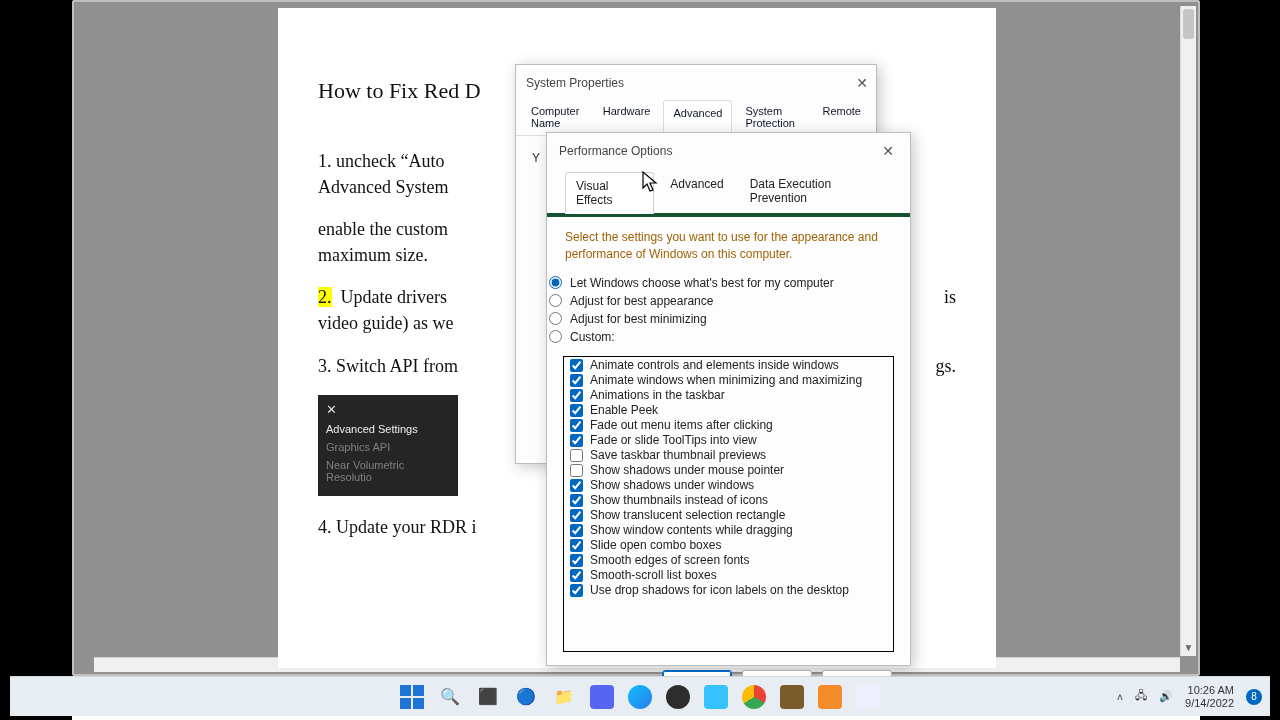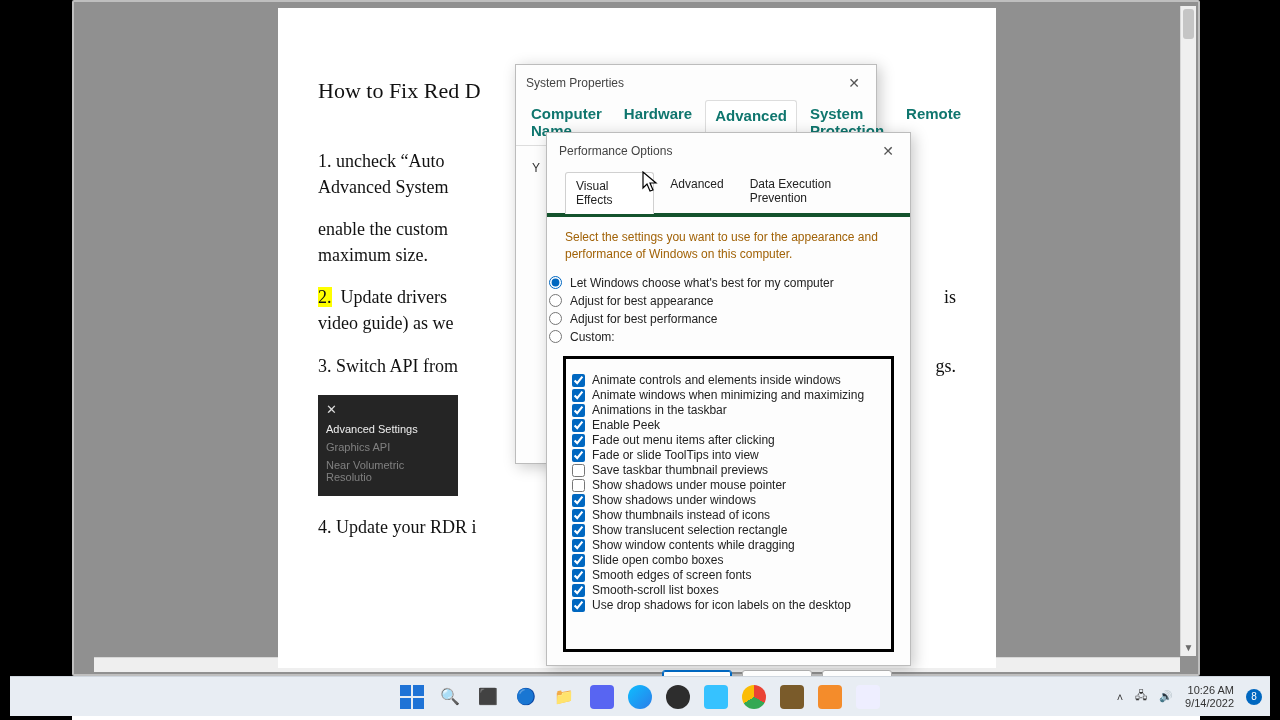--- a/index.html
+++ b/index.html
@@ -20,38 +20,38 @@
   
   .dark-panel { background:#252525; color:#cfcfcf; width:140px; padding:4px 0 10px; margin:8px 0 18px; font-size:11px;}
   .dark-panel .dpx { padding:3px 8px; color:#ddd; }
   .dark-panel .dpx.x  { font-size:13px; }
   .dark-panel .dptitle { color:#eee; font-weight:500; }
   .dark-panel .dpfade { color:#808080; }
   
   
   .win { position:absolute; background:#fdfdfd; border:1px solid #bcbcbc; box-shadow:3px 3px 14px rgba(0,0,0,.22); font-size:12px; color:#222; }
   #sysprops { left:441px; top:62px; width:362px; height:400px; }
-  .titlebar { display:flex; align-items:center; justify-content:space-between; padding:8px 8px 6px 10px; color:#444;}
+  .titlebar { display:flex; align-items:center; justify-content:space-between; padding:8px 0 6px 10px; color:#444;}
   .titlebar .close { font-size:14px; color:#555; padding:2px 8px; }
   .tabs { display:flex; gap:4px; padding:0 6px; border-bottom:1px solid #ddd; }
-  .tab  { padding:6px 9px 6px; font-size:15px; color:#0f766e; position:relative;font-weight:bold; }
+  .tab  { padding:6px 9px 6px; font-size:11px; color:#0f172a; position:relative; }
   .tab.active { background:#fff; border:1px solid #ddd; border-bottom:1px solid #fff; top:1px; border-radius:3px 3px 0 0;}
   .body-pad { padding:14px 16px; color:#333; line-height:1.4; }
   
   
   #perfopts { left:472px; top:130px; width:365px; height:534px; z-index:5; }
   #perfopts .titlebar { padding:8px 8px 6px 12px; }
   #perfopts .tabs2 { display:flex; gap:6px; padding:4px 18px 0; border-bottom:4px solid #14532d;}
   #perfopts .tab2 { padding:6px 10px; font-size:12px; }
   #perfopts .tab2.active { border:1px solid #d0d0d0; border-bottom:1px solid #fff; position:relative; top:1px; border-radius:3px 3px 0 0; background:#fff;}
   .desc { padding:12px 18px 8px; color:#a16207; line-height:1.45; font-size:12px; }
   .radios { padding:2px 2px 6px; }
   .radios label { display:flex; align-items:center; gap:8px; padding:2px 0; font-size:12px; }
   .radios input[type=radio] { accent-color:#0067c0; width:13px; height:13px; }
-  .checklist { margin:4px 16px 10px; border:3px solid #000000; height:296px; overflow:auto; padding:14px 2px;}
+  .checklist { margin:4px 16px 10px; border:1px solid #000000; height:296px; overflow:auto; padding:1px 2px;}
   .checklist label { display:flex; align-items:center; gap:7px; padding:0.5px 4px; font-size:12px; }
   .checklist input[type=checkbox] { accent-color:#0067c0; width:13px; height:13px; }
   .btnrow { display:flex; gap:10px; justify-content:flex-end; padding:8px 18px 10px; }
   .btn { min-width:70px; padding:3px 12px; background:#fdfdfd; border:1px solid #adadad; border-radius:3px; font-size:12px; text-align:center; color:#222;}
   .btn.primary { border:1px solid #0067c0; box-shadow:0 0 0 1px #0067c0 inset;}
   .btn.dis { color:#404040; }
   
   
   .cursor { position:absolute; left:568px; top:169px; z-index:9; pointer-events:none; }
   
@@ -134,21 +134,21 @@
           <label>
             <input type="radio" name="veMode" checked="" style="">
             <span>Let Windows choose what's best for my computer</span>
           </label>
           <label>
             <input type="radio" name="veMode" style="">
             <span>Adjust for best appearance</span>
           </label>
           <label>
             <input type="radio" name="veMode" style="">
-            <span>Adjust for best performance</span>
+            <span>Adjust for best minimizing</span>
           </label>
           <label>
             <input type="radio" name="veMode" style="">
             <span>Custom:</span>
           </label>
         </div>
       <div class="checklist" id="checks">
           <label>
             <input type="checkbox" checked="" style="">
             <span>Animate controls and elements inside windows</span>

